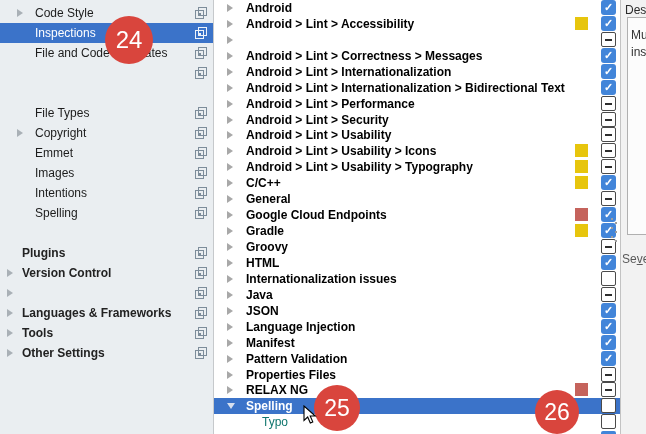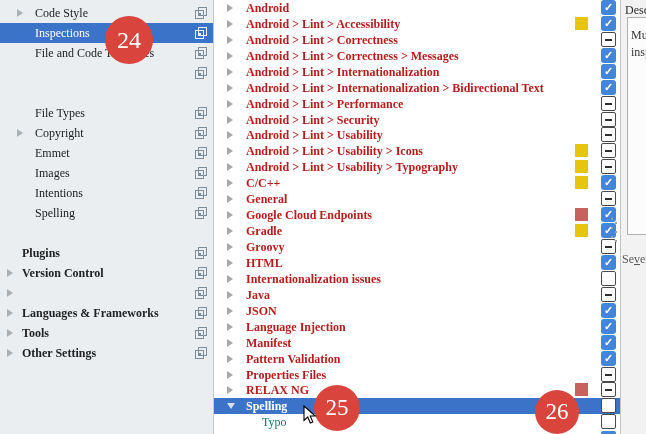--- a/index.html
+++ b/index.html
@@ -1,39 +1,39 @@
 <!DOCTYPE html>
 <html style="--accent: #3b73c9; --checkbox-blue: #4285d9; --badge-red: #d9453d; --swatch-yellow: #e7c50d; --swatch-red: #c5635c; --sidebar-bg: #eaeef1; --panel-bg: #f2f2f2;"><head>
 <meta charset="utf-8">
 <style>
   html,body{margin:0;padding:0;}
   #canvas{
     position:relative;width:646px;height:434px;overflow:hidden;
-    font-family:Liberation Serif, serif;font-size:12px;color:#1c1c1c;
+    font-family:Liberation Sans, sans-serif;font-size:12px;color:#1c1c1c;
     background:#fff;
   }
   
   #sidebar{position:absolute;left:0;top:0;width:213px;height:434px;background:var(--sidebar-bg);}
   #sidebar-divider{position:absolute;left:213px;top:0;width:1px;height:434px;background:#c6c9cc;}
   .sb-row{position:absolute;left:0;width:213px;height:20px;line-height:20px;white-space:nowrap;}
   .sb-row.selected{background:var(--accent);color:#fff;}
   .sb-label{position:absolute;top:0;}
   .sb-row.bold .sb-label{font-weight:bold;color:#222;}
   .sb-row.selected .sb-label{color:#fff;}
   .sb-tri{position:absolute;top:6px;width:0;height:0;border-top:4px solid transparent;border-bottom:4px solid transparent;border-left:6px solid #a9b0b6;}
   .copy-ic{position:absolute;left:195px;top:4px;width:12px;height:12px;color:#7c8c9a;}
   .sb-row.selected .copy-ic{color:#eef3fa;}
   
   #tree{position:absolute;left:214px;top:0;width:407px;height:434px;background:#fff;}
   .tree-row{position:absolute;left:0;width:407px;height:16px;line-height:16px;white-space:nowrap;}
   .tree-row.selected{background:var(--accent);}
   .tree-row.selected .tlabel{color:#fff;}
   .tri{position:absolute;left:13px;top:4px;width:0;height:0;border-top:4px solid transparent;border-bottom:4px solid transparent;border-left:6px solid #a8a8a8;}
   .tri.expanded{border-left:4px solid transparent;border-right:4px solid transparent;border-top:6px solid #d7dfee;border-bottom:none;top:5px;}
-  .tlabel{position:absolute;left:32px;top:0;font-weight:bold;color:#b91c1c;}
+  .tlabel{position:absolute;left:32px;top:0;font-weight:bold;color:#000000;}
   .tree-row.child .tlabel{left:48px;font-weight:normal;color:#0f766e;}
   .swatch{position:absolute;left:361px;top:1px;width:13px;height:13px;}
   .swatch.yellow{background:var(--swatch-yellow);}
   .swatch.red{background:var(--swatch-red);}
   .cb{position:absolute;left:387px;top:0px;width:15px;height:15px;box-sizing:border-box;}
   .cb.checked{background:var(--checkbox-blue);border-radius:3px;color:#fff;text-align:center;line-height:15px;font-size:11px;font-weight:bold;}
   .cb.indeterminate,.cb.unchecked{background:#fff;border:1px solid #4a4a4a;border-radius:2px;}
   .cb.indeterminate::after{content:"";position:absolute;left:3px;top:6px;width:7px;height:2px;background:#2e2e2e;}
   #partial-cb{position:absolute;left:601px;top:431px;width:15px;height:3px;background:var(--checkbox-blue);border-radius:2px 2px 0 0;}
   
@@ -212,21 +212,20 @@
     <span class="cb checked">✓</span>
   </div>
       <div class="tree-row" style="top: 16px;">
     <span class="tri"></span>
     <span class="tlabel">Android &gt; Lint &gt; Accessibility</span>
     <span class="swatch yellow"></span>
     <span class="cb checked">✓</span>
   </div>
       <div class="tree-row" style="top: 32px;">
     <span class="tri"></span>
-    <span class="tlabel">Android &gt; Lint &gt; Correctness</span>
 
     <span class="cb indeterminate"></span>
   </div>
       <div class="tree-row" style="top: 48px;">
     <span class="tri"></span>
     <span class="tlabel">Android &gt; Lint &gt; Correctness &gt; Messages</span>
 
     <span class="cb checked">✓</span>
   </div>
       <div class="tree-row" style="top: 64px;">

